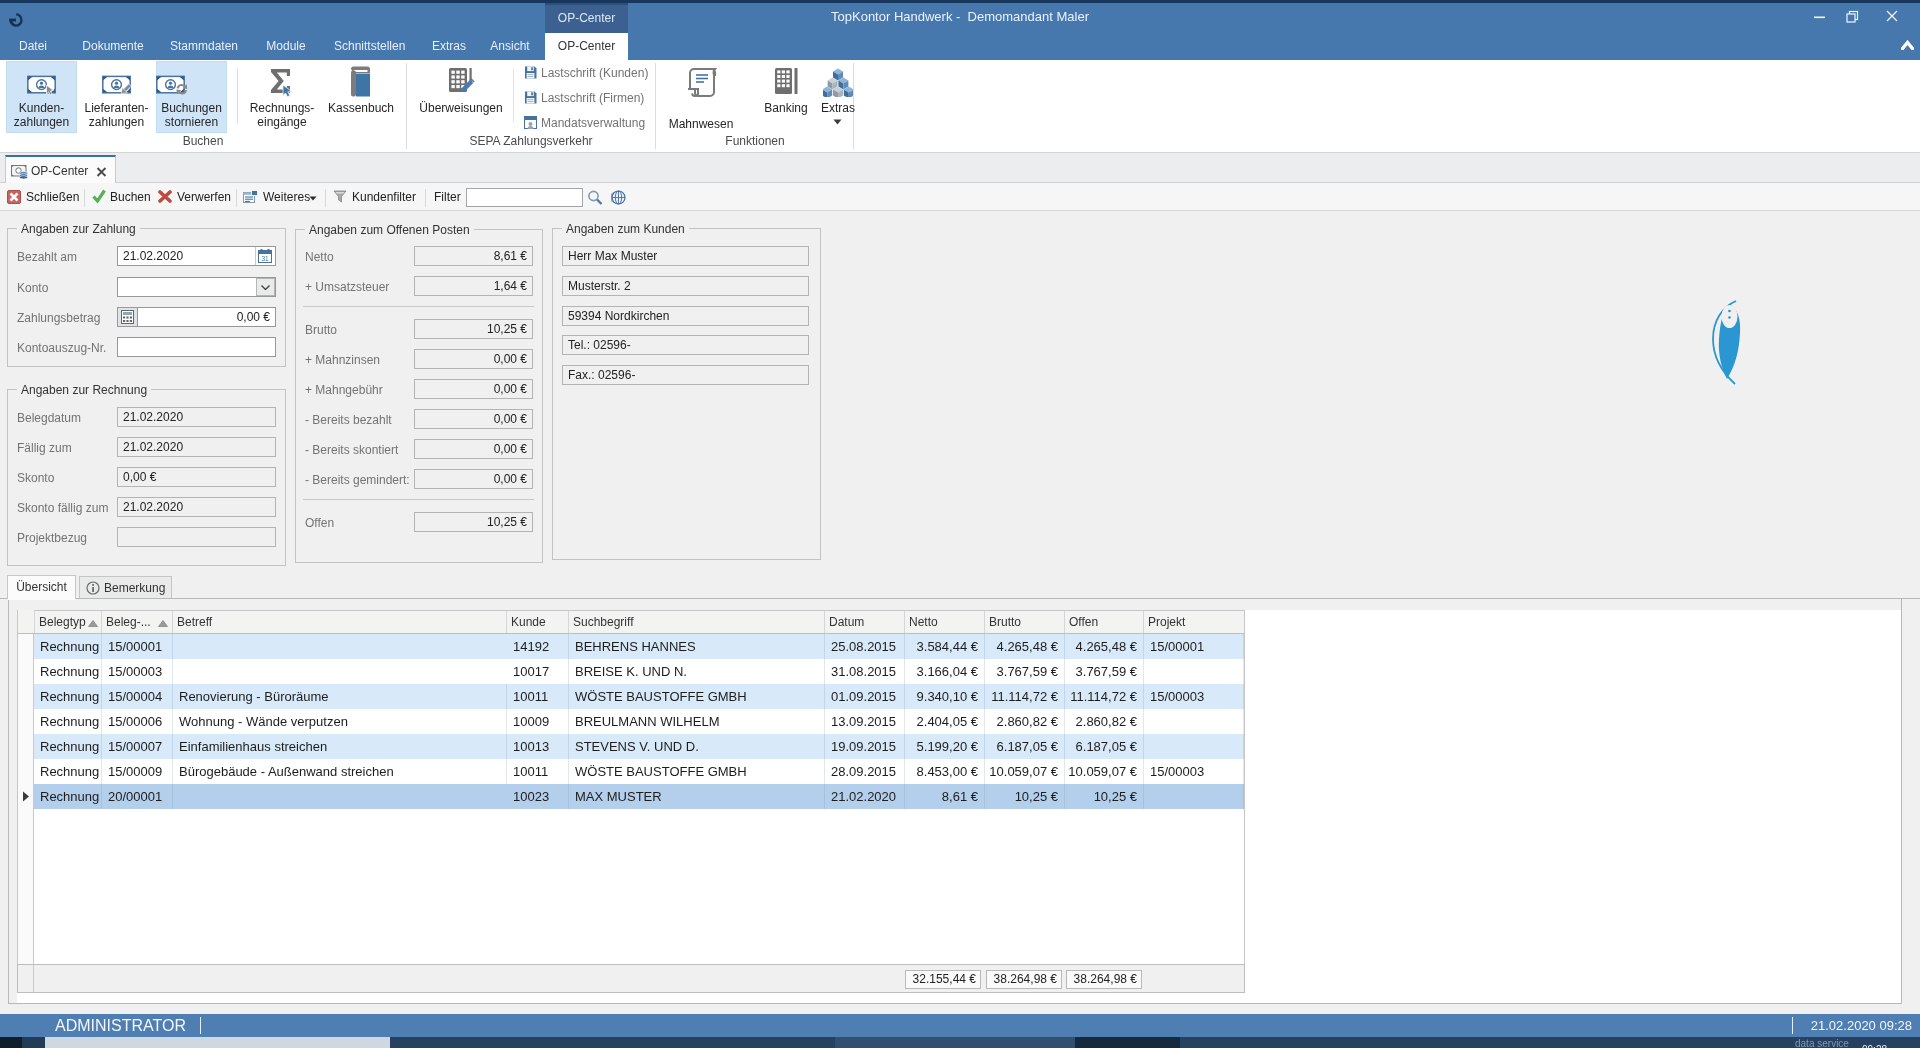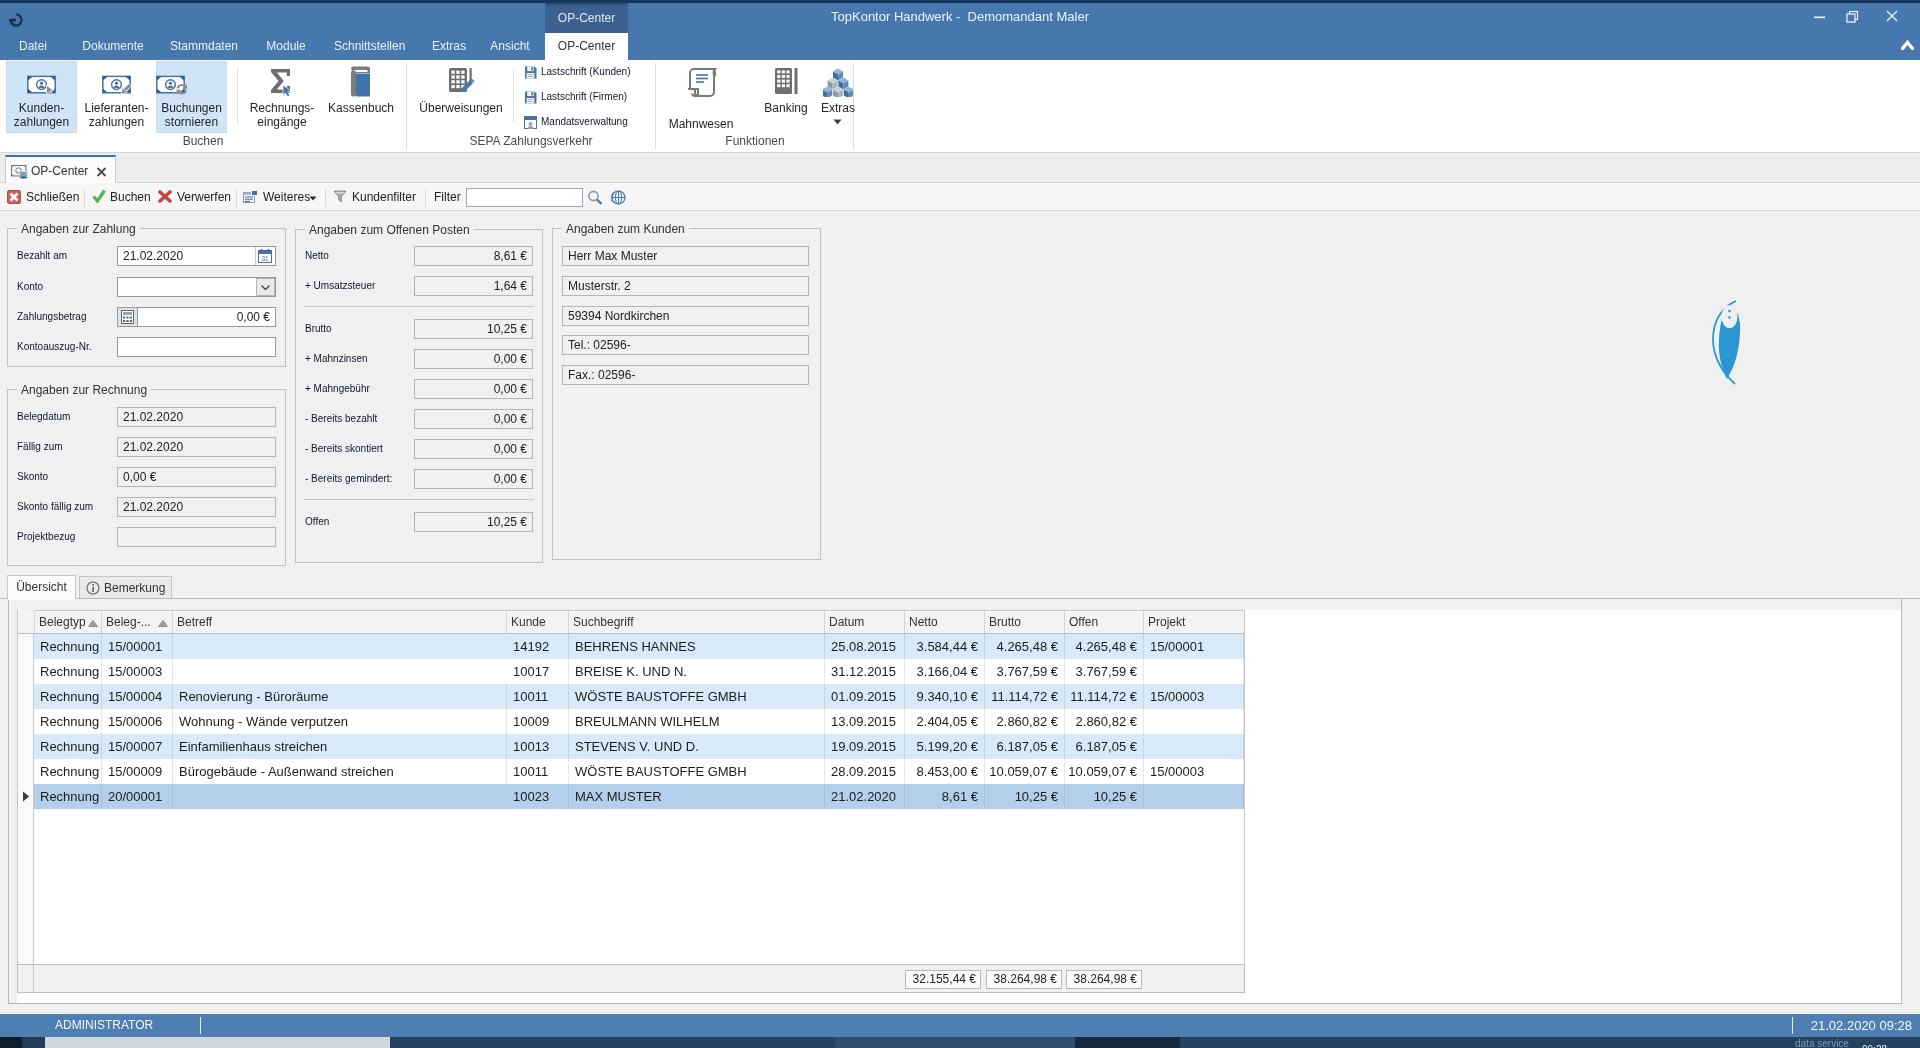--- a/index.html
+++ b/index.html
@@ -4,21 +4,21 @@
 html,body{width:1920px;height:1048px;overflow:hidden;background:#f0f0f1;font-family:"Liberation Sans",sans-serif}
 .abs{position:absolute}
 .mi{position:absolute;top:33px;height:27px;line-height:27px;font-size:12px;color:#e9f0f8;text-align:center}
 .rlbl{position:absolute;font-size:12px;color:#262626;text-align:center;line-height:14px}
 .glbl{position:absolute;top:134px;font-size:12px;color:#4a4a4a;text-align:center}
 .vsep{position:absolute;width:1px;background:#dcdcdc}
 .tsep{position:absolute;top:189px;height:18px;width:1px;background:#d9d9d9}
 .tbt{position:absolute;top:190px;font-size:12px;color:#222}
 .gb{position:absolute;border:1px solid #c3c3c3}
 .gbl{position:absolute;top:-7px;background:#f0f0f1;padding:0 4px;font-size:12px;color:#333;white-space:nowrap}
-.flb{position:absolute;font-size:10px;color:#0f172a;white-space:nowrap}
+.flb{position:absolute;font-size:12px;color:#737373;white-space:nowrap}
 .inp{position:absolute;height:20px;border:1px solid #979797;background:#fff;font-size:12px;color:#222;line-height:18px;padding:0 5px;white-space:nowrap}
 .ro{position:absolute;height:20px;border:1px solid #b4b4b4;background:#f0f0f1;font-size:12px;color:#222;line-height:18px;padding:0 5px;white-space:nowrap}
 .hc{position:absolute;top:611px;height:22px;line-height:22px;font-size:12px;color:#333;padding-left:4px;border-right:1px solid #d6d6d6;background:#f3f3f2}
 .row{position:absolute;left:34px;width:1210px;height:25px}
 .cell{position:absolute;top:0;height:25px;line-height:25px;font-size:13px;color:#1d1d1d;border-right:1px solid rgba(125,145,165,0.22);overflow:hidden;white-space:nowrap}
 .tl{padding-left:6px;text-align:left}
 .tr{padding-right:6px;text-align:right}
 </style></head>
 <body>
 
@@ -420,21 +420,21 @@
 <div class="cell tr" style="left:871px;width:80px">3.584,44 €</div>
 <div class="cell tr" style="left:951px;width:80px">4.265,48 €</div>
 <div class="cell tr" style="left:1031px;width:79px">4.265,48 €</div>
 <div class="cell tl" style="left:1110px;width:100px">15/00001</div>
 </div>
 <div class="row" style="top:659px;background:#fff">
 <div class="cell tl" style="left:0px;width:68px">Rechnung</div>
 <div class="cell tl" style="left:68px;width:71px">15/00003</div>
 <div class="cell tl" style="left:473px;width:62px">10017</div>
 <div class="cell tl" style="left:535px;width:256px">BREISE K. UND N.</div>
-<div class="cell tl" style="left:791px;width:80px">31.12.2015</div>
+<div class="cell tl" style="left:791px;width:80px">31.08.2015</div>
 <div class="cell tr" style="left:871px;width:80px">3.166,04 €</div>
 <div class="cell tr" style="left:951px;width:80px">3.767,59 €</div>
 <div class="cell tr" style="left:1031px;width:79px">3.767,59 €</div>
 <div class="cell tl" style="left:1110px;width:100px"></div>
 </div>
 <div class="row" style="top:684px;background:#d8eafa">
 <div class="cell tl" style="left:0px;width:68px">Rechnung</div>
 <div class="cell tl" style="left:68px;width:71px">15/00004</div>
 <div class="cell tl" style="left:139px;width:334px">Renovierung - Büroräume</div>
 <div class="cell tl" style="left:473px;width:62px">10011</div>
@@ -497,21 +497,21 @@
     <path d="M1,0.5 l6,5 -6,5 z" fill="#3c3c3c"></path>
   </svg>
 
 <div class="abs" style="left:17px;top:964px;width:1228px;height:29px;background:#f0f0f1;border:1px solid #bdbdbd"></div>
 <div class="abs" style="left:33px;top:965px;width:1px;height:27px;background:#c9c9c9"></div>
 <div class="abs" style="left:905px;top:970px;width:76px;height:19px;background:#fafafa;border:1px solid #b9b9b9;font-size:12px;color:#222;line-height:17px;text-align:right;padding-right:4px">32.155,44 €</div>
 <div class="abs" style="left:986px;top:970px;width:76px;height:19px;background:#fafafa;border:1px solid #b9b9b9;font-size:12px;color:#222;line-height:17px;text-align:right;padding-right:4px">38.264,98 €</div>
 <div class="abs" style="left:1066px;top:970px;width:76px;height:19px;background:#fafafa;border:1px solid #b9b9b9;font-size:12px;color:#222;line-height:17px;text-align:right;padding-right:4px">38.264,98 €</div>
 
 <div class="abs" style="left:0;top:1014px;width:1920px;height:23px;background:#4f7fb2"></div>
-<div class="abs" style="left:55px;top:1014px;height:23px;line-height:23px;font-size:12px;color:#f2f6fa">ADMINISTRATOR</div>
+<div class="abs" style="left:55px;top:1014px;height:23px;line-height:23px;font-size:16px;color:#f2f6fa">ADMINISTRATOR</div>
 <div class="abs" style="left:200px;top:1017px;width:1px;height:17px;background:#e8eef5"></div>
 <div class="abs" style="left:1792px;top:1017px;width:1px;height:17px;background:#e8eef5"></div>
 <div class="abs" style="left:1802px;top:1014px;width:110px;height:23px;line-height:23px;font-size:13px;color:#f2f6fa;text-align:right">21.02.2020 09:28</div>
 
 <div class="abs" style="left:0;top:1037px;width:1920px;height:11px;background:#264260"></div>
 <div class="abs" style="left:0;top:1037px;width:22px;height:11px;background:#101d2b"></div>
 <div class="abs" style="left:22px;top:1037px;width:23px;height:11px;background:#223c58"></div>
 <div class="abs" style="left:45px;top:1037px;width:345px;height:11px;background:#cfd8e1"></div>
 <div class="abs" style="left:835px;top:1037px;width:240px;height:11px;background:#31506f"></div>
 <div class="abs" style="left:1075px;top:1037px;width:105px;height:11px;background:#16293f"></div>

